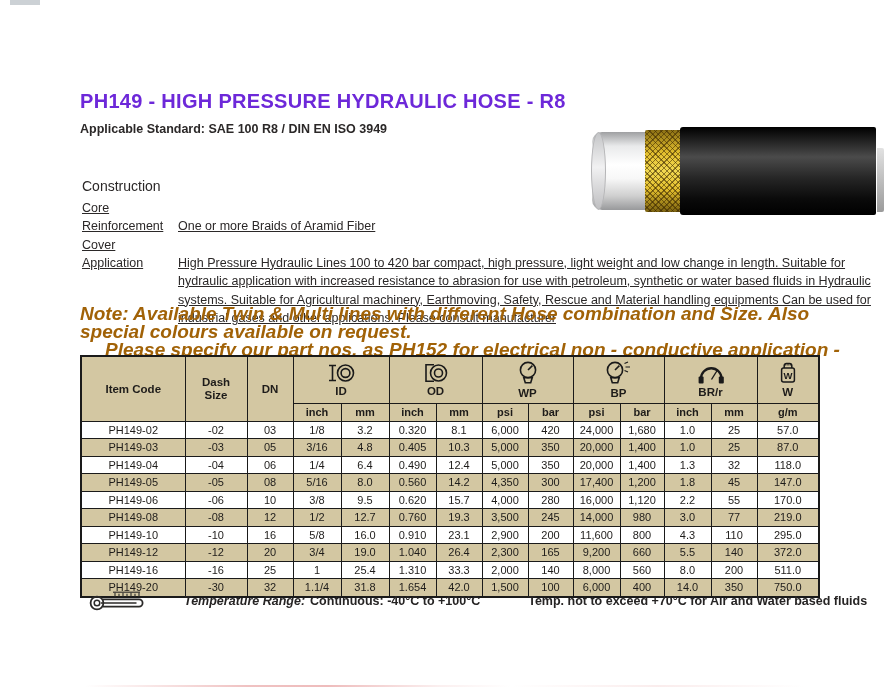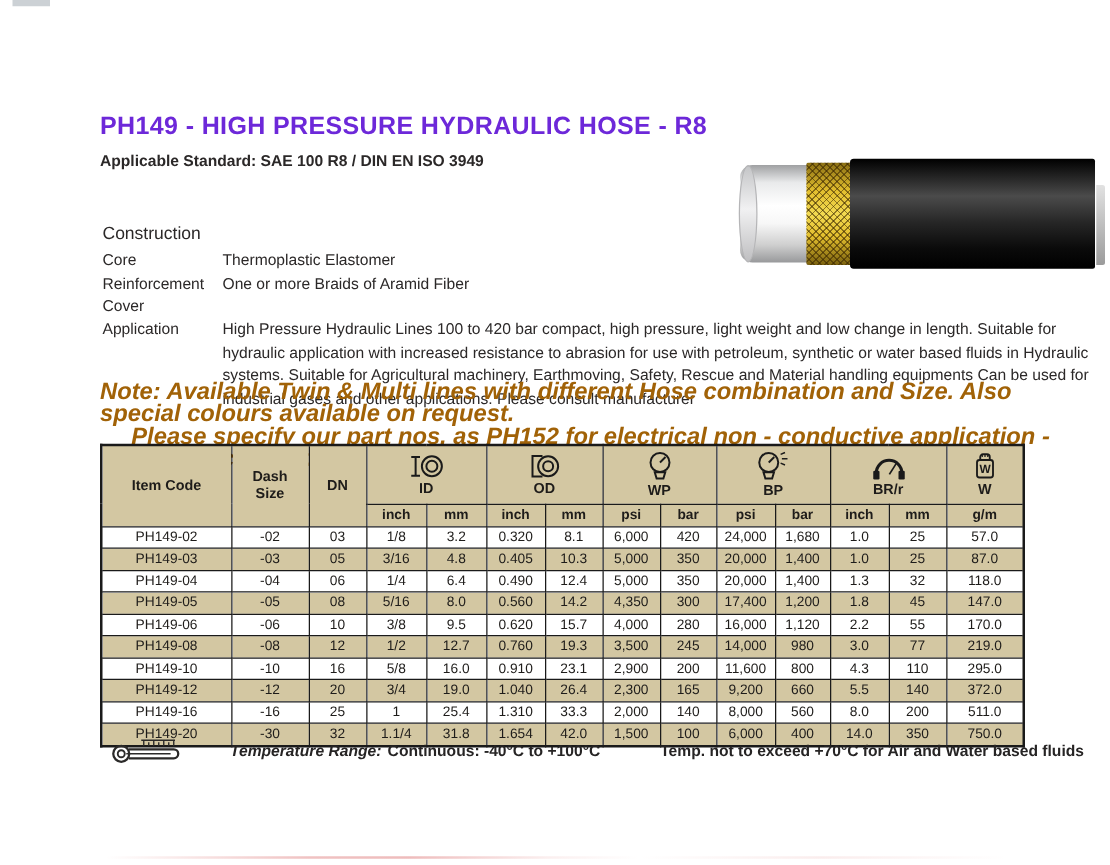--- a/index.html
+++ b/index.html
@@ -12,21 +12,21 @@
   
   .top-strip { left:10px; top:0; width:30px; height:5px; background:#ccd1d5; }
 
   
   .title { left:80px; top:90px; font-size:20px; font-weight:bold; letter-spacing:.3px; color:#6d28d9; }
   .standard { left:80px; top:122px; font-size:12.5px; font-weight:600; }
 
   
   .construction { left:82px; top:154px; width:792px; font-size:12.5px; }
   .construction .heading { font-size:14px; margin-bottom:5px;margin-top:24px; }
-  .c-row { display:flex; }
+  .c-row { display:flex;text-decoration:underline; }
   .c-label { width:96px; flex:none; line-height:18px; }
   .c-value { flex:1; line-height:18.5px; }
 
   
   .note { left:80px; top:305px; width:760px; font-size:19px; font-weight:600; line-height:18px; color:#a16207;font-style:italic; }
   .note .line2 { margin-left:25px; }
 
   
   .hose { left:592px; top:127px; width:292px; height:88px; }
   .hose-core { position:absolute; left:0; top:5px; width:58px; height:78px;
@@ -87,21 +87,20 @@
   <div class="hose-core-cap"></div>
   <div class="hose-braid"></div>
   <div class="hose-cover"></div>
   <div class="hose-endcut"></div>
 </div>
 
 <div class="abs construction">
   <div class="heading">Construction</div>
   <div class="c-row">
     <div class="c-label">Core</div>
-    <div class="c-value">Thermoplastic Elastomer</div>
   </div>
   <div class="c-row">
     <div class="c-label">Reinforcement</div>
     <div class="c-value">One or more  Braids of Aramid Fiber</div>
   </div>
   <div class="c-row">
     <div class="c-label">Cover</div>
   </div>
   <div class="c-row">
     <div class="c-label">Application</div>

